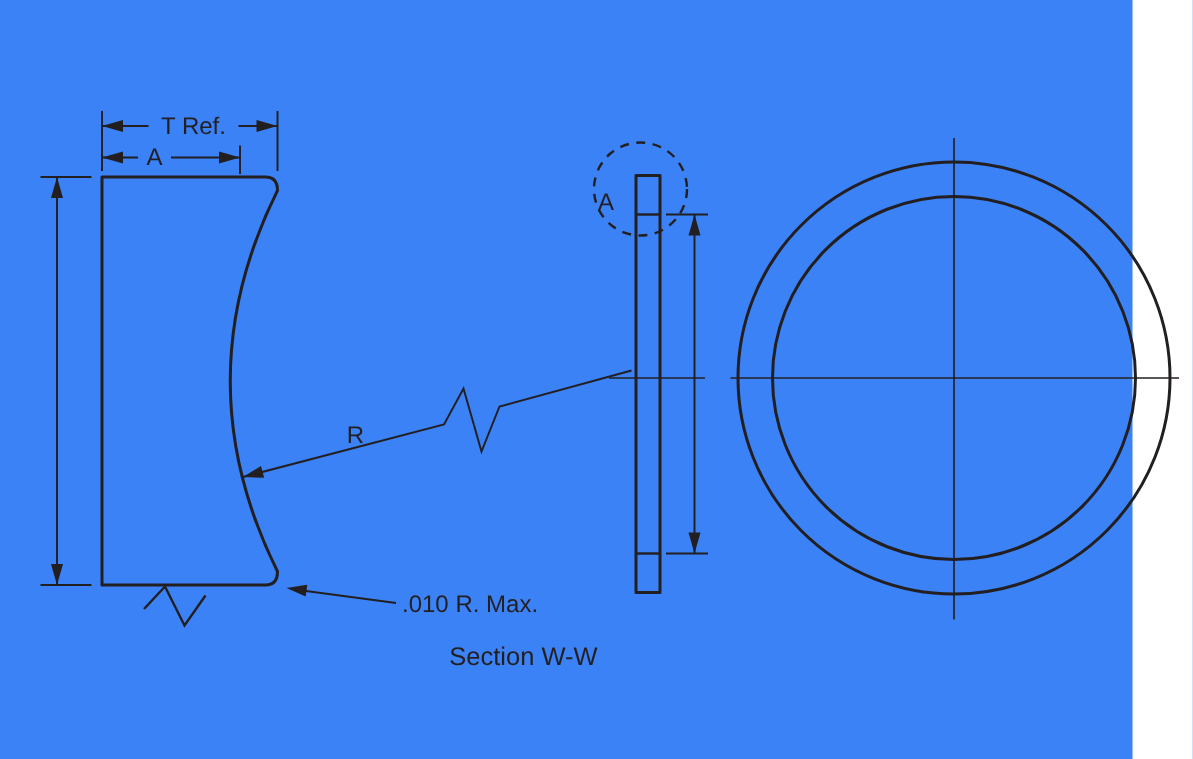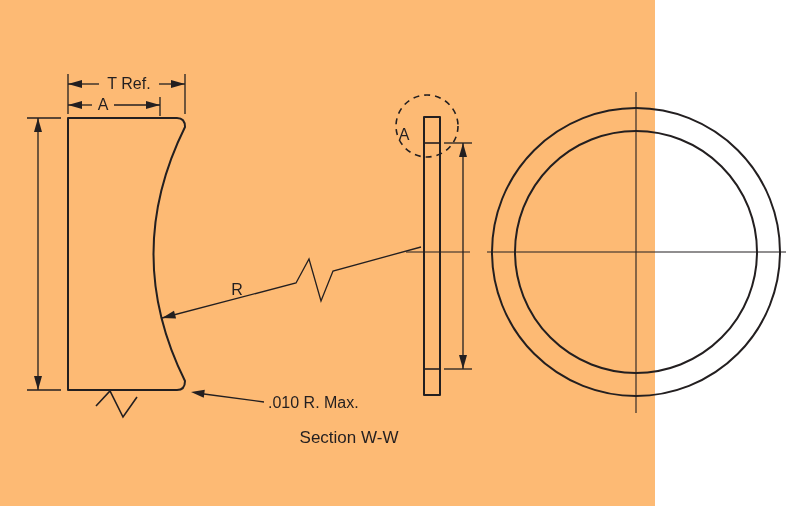--- a/index.html
+++ b/index.html
@@ -2,23 +2,23 @@
 <html><head>
 <meta charset="utf-8">
 <style>
   html, body {
     margin: 0;
     padding: 0;
     background: #ffffff;
   }
   .canvas {
     position: relative;
-    width: 655px;
+    width: 755px;
     height: 506px;
-    background: #fdba74;
+    background: #3b82f6;
     font-family: "Liberation Sans", sans-serif;
   }
   svg { display: block; }
   .outline { stroke: #231f20; stroke-width: 2; fill: none; stroke-linejoin: round; }
   .thin    { stroke: #231f20; stroke-width: 1.3; fill: none; }
   .med     { stroke: #231f20; stroke-width: 1.6; fill: none; }
   .center  { stroke: #231f20; stroke-width: 1.1; fill: none; }
   .dashed  { stroke-dasharray: 6 5; }
   .arrow   { fill: #231f20; stroke: none; }
   .lbl {

